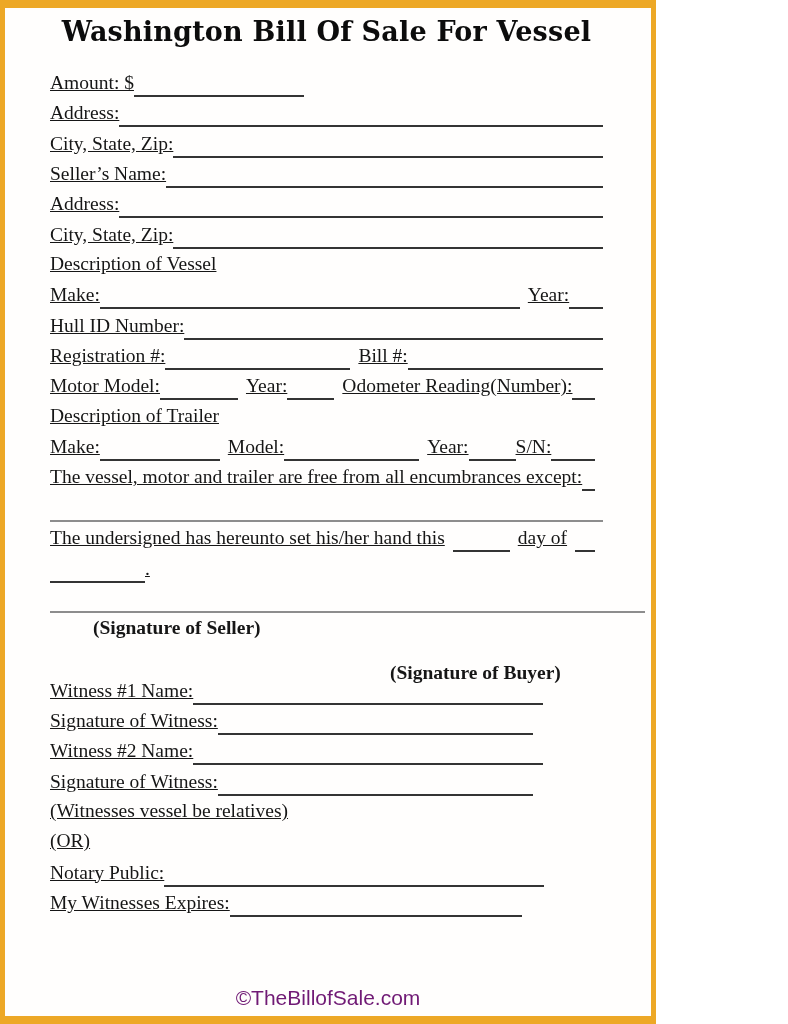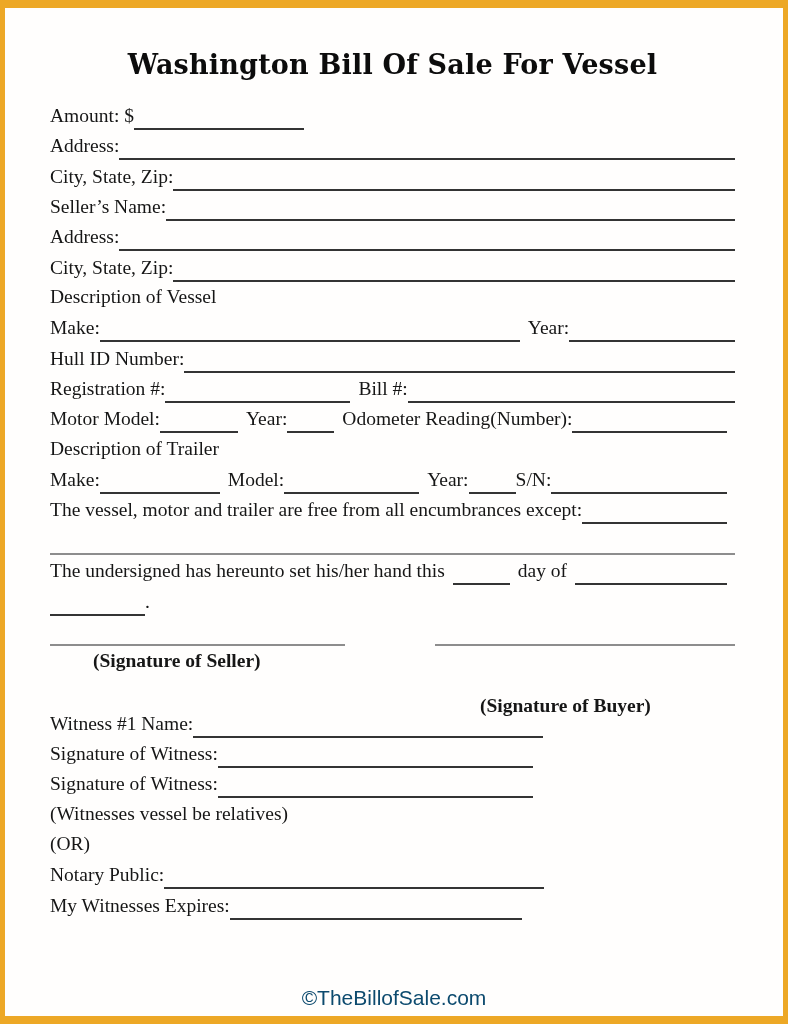--- a/index.html
+++ b/index.html
@@ -1,45 +1,45 @@
 <!DOCTYPE html>
 <html><head>
 <meta charset="utf-8">
 <style>
   html,body { margin:0; padding:0; background:#ffffff; }
   .page {
     position:relative;
-    width:788px; height:1024px;
+    width:656px; height:1024px;
     box-sizing:border-box;
     background:#fffefd;
     border-style:solid;
     border-color:#EDA826;
     border-width:8px 5px 8px 5px;
-    padding:37px 48px 0 45px;
+    padding:4px 48px 0 45px;
     font-family:"Liberation Serif", serif;
     font-size:19.5px;
     color:#161616;
     overflow:hidden;
   }
   .title {
     margin:4px 0 24px 0;
     text-align:center;
     font-family:"DejaVu Serif", serif;
     font-weight:bold;
     font-size:27px;
     letter-spacing:0.2px;
     color:#0c0c0c;
   }
   .row {
     display:flex;
     align-items:baseline;
     height:30.35px;
     white-space:pre;
   }
-  .lbl { flex:none; white-space:pre; }
+  .lbl { flex:none; white-space:pre;text-decoration:underline; }
   .bl {
     flex:none;
     border-bottom:2px solid #343434;
     line-height:24px;
     min-width:10px;
   }
   .bl::after { content:"\00a0"; }
   .fill { flex:1 1 auto; }
   .gap { margin-left:8px; }
   .mr8 { margin-right:8px; }
@@ -48,21 +48,21 @@
   .cap-row { display:flex; height:30.35px; align-items:flex-start;font-weight:bold; }
   .cap-left  { width:295px; flex:none; padding-left:43px; box-sizing:border-box; }
   .cap-right { width:300px; flex:none; padding-left:45px; box-sizing:border-box;margin-top:45px; }
   .sp30 { height:31px; }
   .footer {
     position:absolute;
     left:0; right:0; bottom:6px;
     text-align:center;
     font-family:"Liberation Sans", sans-serif;
     font-size:21px;
-    color:#0c4a6e;
+    color:#701a75;
   }
 </style>
 </head>
 <body>
 
 <div class="page">
 
   <h1 class="title">Washington Bill Of Sale For Vessel</h1>
 
   <div class="row">
@@ -181,20 +181,24 @@
   <div class="row">
     <span class="lbl">Witness #1 Name:</span>
     <span class="bl" style="width:350px"></span>
   </div>
 
   <div class="row">
     <span class="lbl">Signature of Witness:</span>
     <span class="bl" style="width:315px"></span>
   </div>
 
+  <div class="row">
+    <span class="lbl">Witness #2 Name:</span>
+    <span class="bl" style="width:350px"></span>
+  </div>
 
   <div class="row">
     <span class="lbl">Signature of Witness:</span>
     <span class="bl" style="width:315px"></span>
   </div>
 
   <div class="row">
     <span class="lbl">(Witnesses vessel be relatives)</span>
   </div>
 

